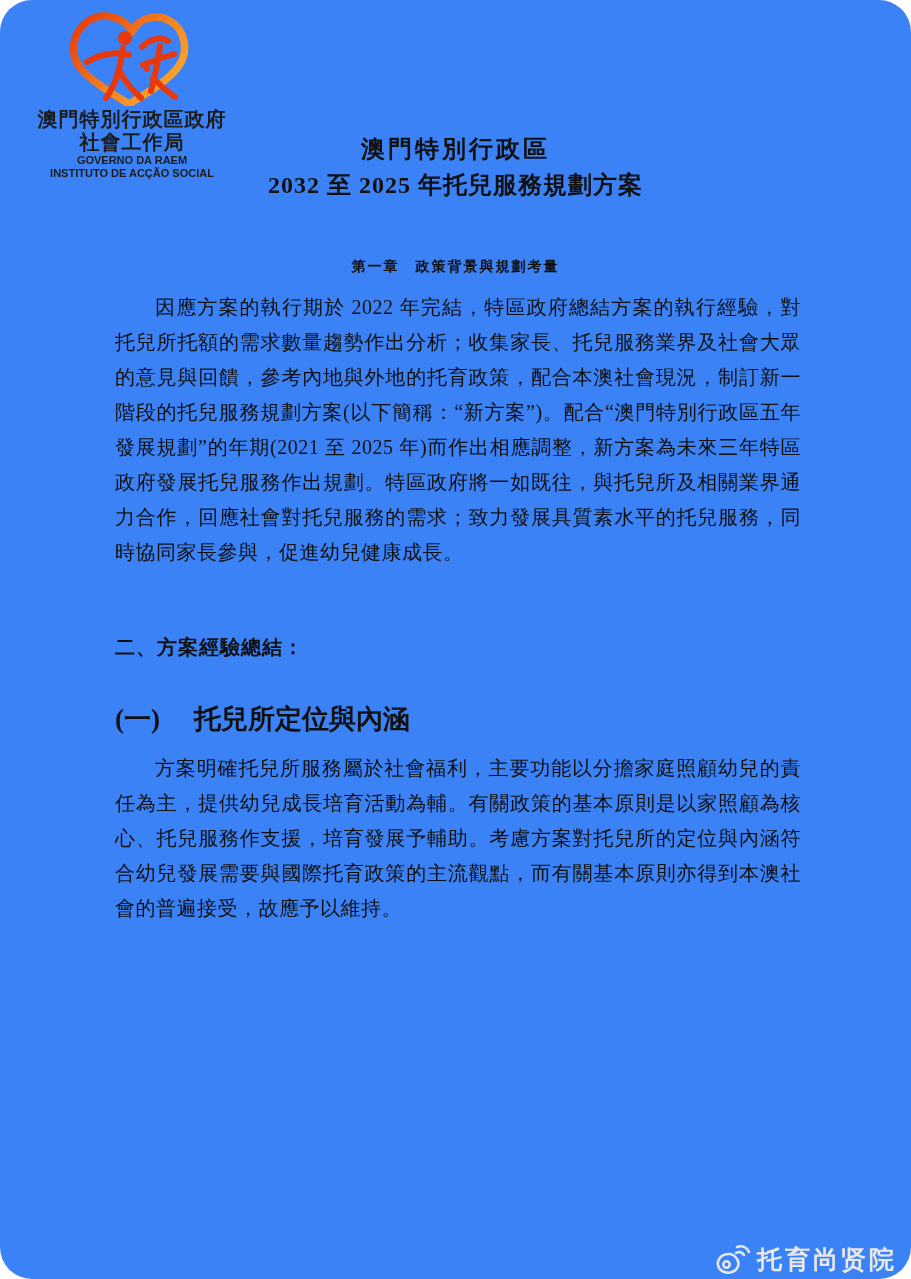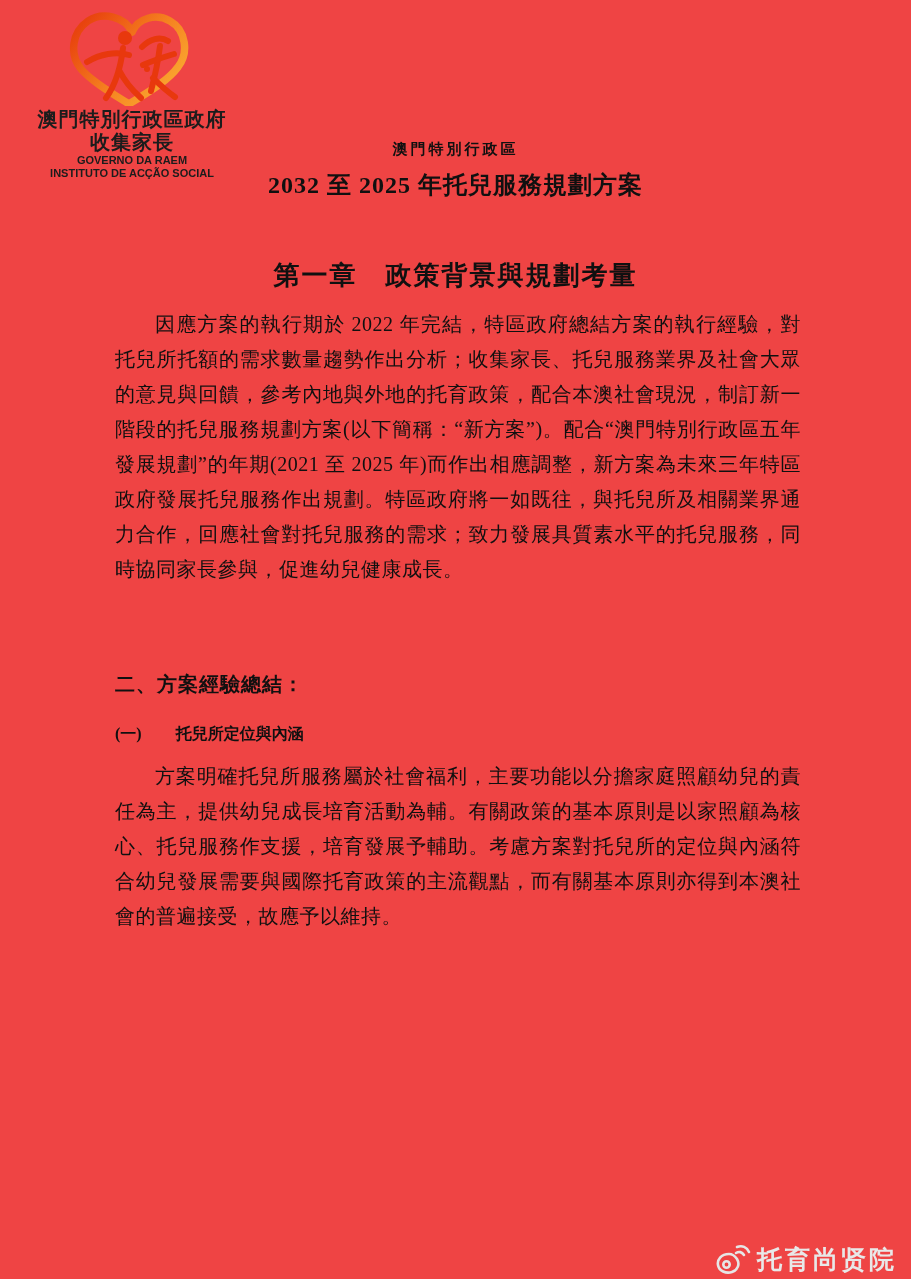--- a/index.html
+++ b/index.html
@@ -6,22 +6,23 @@
   html, body {
     width: 911px;
     background: #ffffff;
     font-family: "Liberation Serif", "DejaVu Serif", serif;
     color: #101010;
   }
   .page {
     position: relative;
     width: 911px;
     height: 1279px;
-    background: #ef4444;
+    background: #3b82f6;
     overflow: hidden;
+    border-radius: 32px;
   }
 
   
   .logo-block {
     position: absolute;
     top: 10px;
     left: 28px;
     width: 208px;
     text-align: center;
   }
@@ -43,46 +44,46 @@
     color: #1c1c1c;
     white-space: nowrap;
   }
 
   
   .title-block {
     padding-top: 132px;
     text-align: center;
     font-weight: bold;
   }
-  .title-line1 { font-size: 15px; line-height: 34px; letter-spacing: 3px; }
+  .title-line1 { font-size: 24px; line-height: 34px; letter-spacing: 3px; }
   .title-line2 { font-size: 24px; line-height: 38px; letter-spacing: 1px; }
 
   .chapter-heading {
     margin-top: 54px;
     text-align: center;
     font-weight: bold;
-    font-size: 26px;
+    font-size: 14px;
     letter-spacing: 2px;
   }
 
   
   .content {
     margin: 0 110px 0 115px;
   }
   .section-heading {
     margin-top: 50px;
     font-weight: bold;
     font-size: 20px;
     letter-spacing: 1px;
   }
-  .section-heading.gap-large { margin-top: 84px; }
+  .section-heading.gap-large { margin-top: 64px; }
   .sub-heading {
-    margin-top: 26px;
+    margin-top: 40px;
     font-weight: bold;
-    font-size: 16px;
+    font-size: 27px;
   }
   .sub-heading .sub-num { display: inline-block; margin-right: 34px; }
   p.body-par {
     margin-top: 14px;
     font-size: 20px;
     line-height: 35px;
     text-align: justify;
     text-indent: 2em;
     letter-spacing: 0.5px;
   }
@@ -132,21 +133,21 @@
         <path d="M 56,60 C 62,72 69,80 78,88"></path>
         <path d="M 79,37 C 87,29 97,26 105,31"></path>
         <path d="M 97,36 C 95,52 92,66 88,81"></path>
         <path d="M 80,55 C 91,50 101,47 111,44"></path>
         <path d="M 90,68 C 98,76 105,82 112,87"></path>
       </g>
       <circle cx="62" cy="28" r="7" fill="#e8380d"></circle>
       <circle cx="84" cy="59" r="3" fill="#e8380d"></circle>
     </svg>
     <div class="org-zh">澳門特別行政區政府</div>
-    <div class="org-zh">收集家長</div>
+    <div class="org-zh">社會工作局</div>
     <div class="org-pt">GOVERNO DA RAEM</div>
     <div class="org-pt">INSTITUTO DE ACÇÃO SOCIAL</div>
   </div>
 
   <div class="title-block">
     <div class="title-line1">澳門特別行政區</div>
     <div class="title-line2">2032 至 2025 年托兒服務規劃方案</div>
   </div>
 
   <div class="chapter-heading">第一章　政策背景與規劃考量</div>

